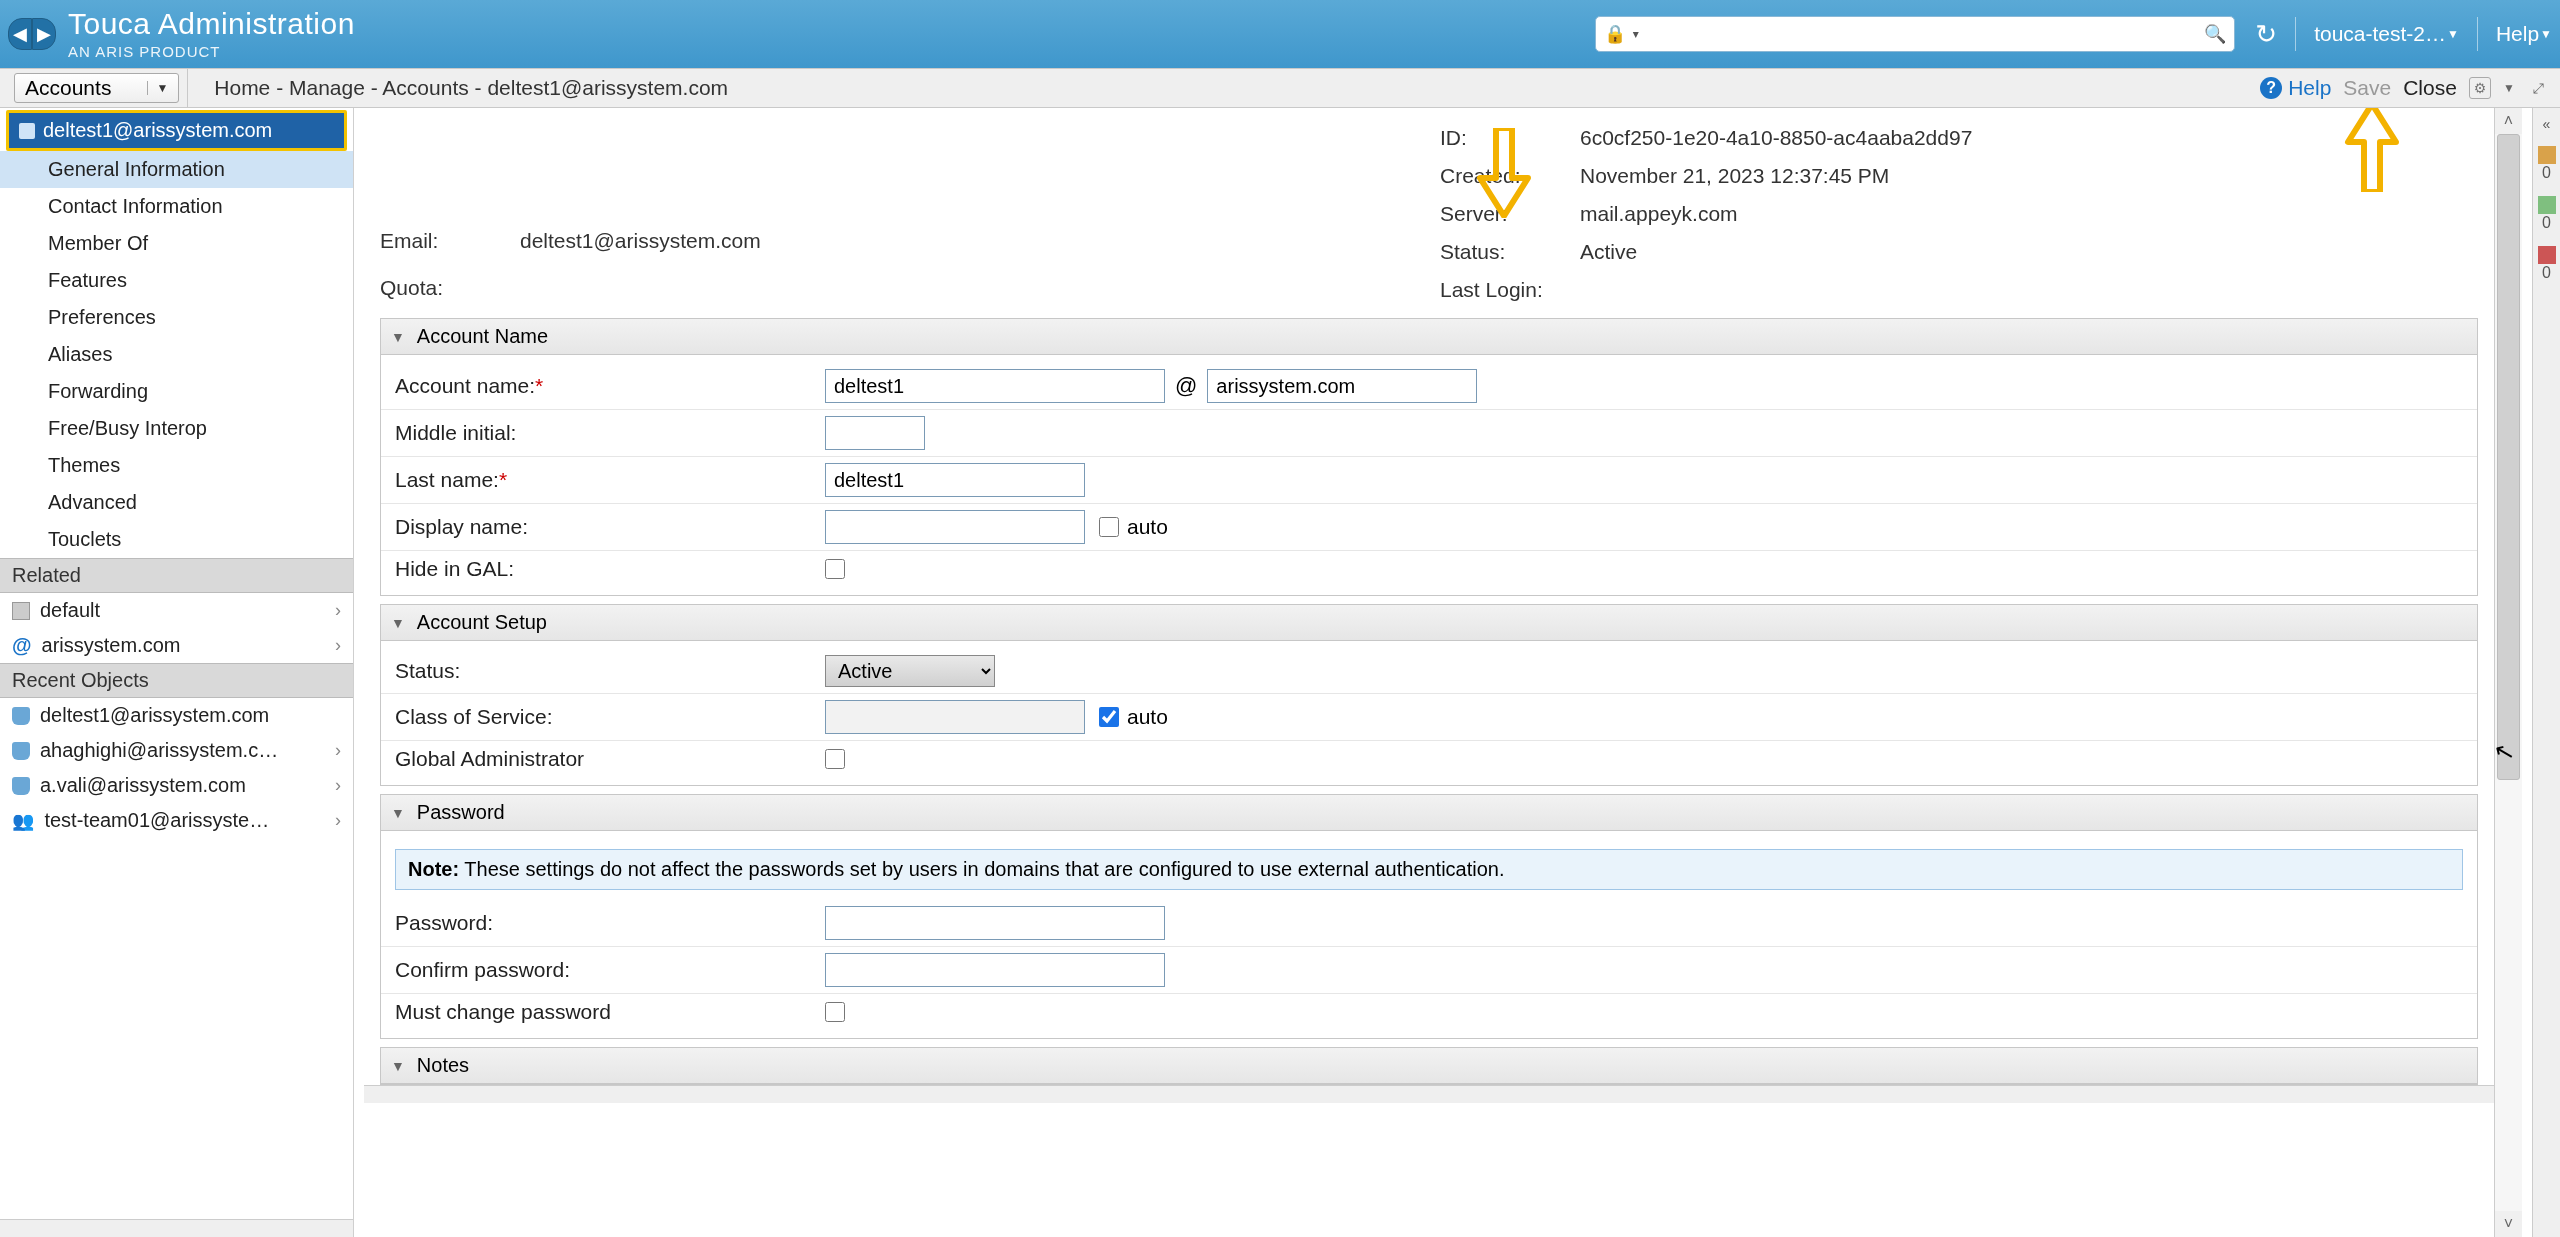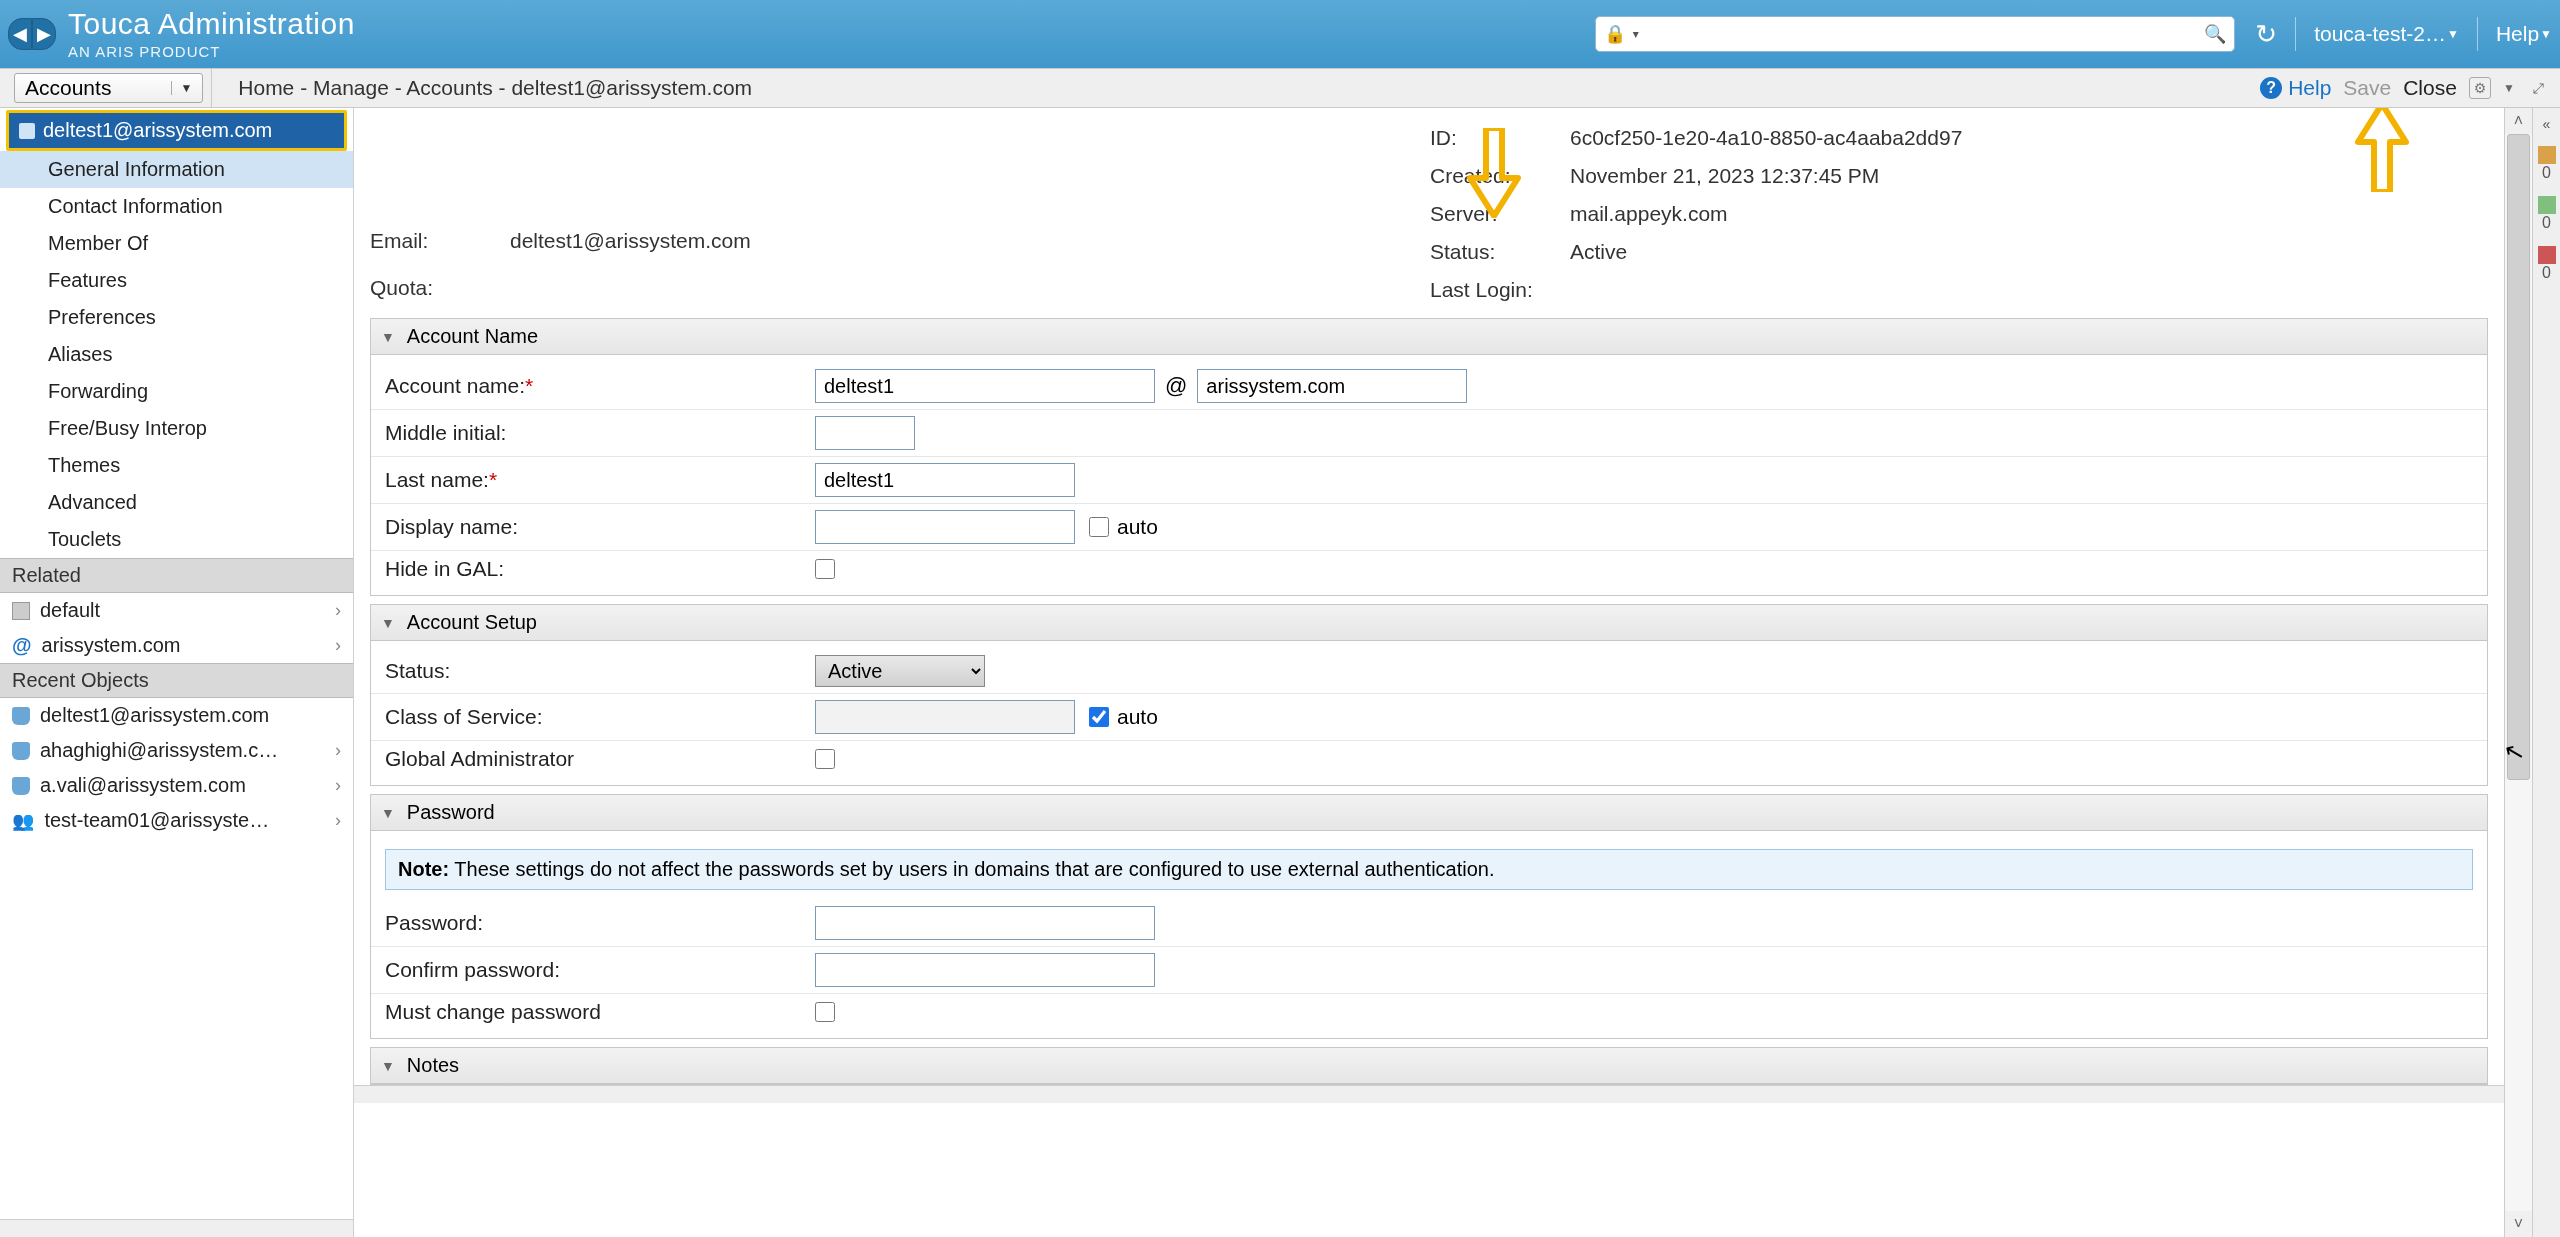--- a/index.html
+++ b/index.html
@@ -20,35 +20,35 @@
 .searchbox input { flex:1; border:none; outline:none; font-size:20px; }
 .searchbox .mag { color:#caa; font-size:18px;}
 .top-right { display:flex; align-items:center; gap:18px; margin-left:20px; color:#fff; }
 .top-right .refresh { font-size:26px; }
 .top-right .sep { width:1px; height:34px; background:rgba(255,255,255,.5); }
 .top-right .user-dd, .top-right .help-dd { display:flex; align-items:center; gap:1px; }
 .top-right .tri { font-size:12px; }
 
 
 .subbar { height:40px; background:#efefef; border-top:1px solid #c9c9c9; border-bottom:1px solid #c9c9c9; display:flex; align-items:center; }
-.acct-dd { margin-left:14px; background:linear-gradient(#fff,#eee); border:1px solid #aaa; height:30px; display:flex; align-items:center; padding:0 10px; gap:60px; border-radius:3px; }
+.acct-dd { margin-left:14px; background:linear-gradient(#fff,#eee); border:1px solid #aaa; height:30px; display:flex; align-items:center; padding:0 10px; gap:36px; border-radius:3px; }
 .acct-dd .tri { font-size:12px; color:#333; border-left:1px solid #aaa; padding-left:8px; }
 .breadcrumb { margin-left:26px; color:#333; }
 .subbar .spacer { flex:1; }
 .subbar .actions { display:flex; align-items:center; gap:12px; margin-right:10px; color:#333;}
 .subbar .help { color:#1a73c7; display:flex; align-items:center; gap:6px;}
 .subbar .help .q { width:22px; height:22px; border-radius:50%; background:#1a73c7; color:#fff; display:flex; align-items:center; justify-content:center; font-size:16px; font-weight:bold;}
 .subbar .save { color:#999; }
 .subbar .close { color:#222; }
 .subbar .gear { width:22px; height:22px; border:1px solid #aaa; border-radius:3px; display:flex; align-items:center; justify-content:center; font-size:14px; color:#777;}
 .subbar .tri2 { font-size:12px; color:#666;}
 .subbar .expand { font-size:14px; color:#666; padding:0 6px;}
 
 
-.main { display:flex; height: calc(100% - 108px); }
+.main { display:flex; height: calc(100% - 108px); gap: 10px; }
 
 
 .sidebar { width:354px; background:#fff; border-right:1px solid #cfcfcf; display:flex; flex-direction:column; }
 .tree-header { background:#1f62a6; color:#fff; padding:6px 10px; border:3px solid #f3c200; border-radius:2px; margin:2px 6px 0 6px; display:flex; align-items:center; gap:8px; font-size:20px; }
 .tree-header .uicon { width:16px; height:16px; background:#cfe4f7; border-radius:2px;}
 .nav-list { list-style:none; }
 .nav-list li { padding:7px 0 7px 48px; font-size:20px; color:#222; cursor:pointer; }
 .nav-list li.active { background:#cfe3f5; }
 .section-head { background:#d9d9d9; color:#333; padding:5px 12px; font-size:20px; font-weight:500; border-top:1px solid #bbb; border-bottom:1px solid #bbb; }
 .rel-list, .rec-list { list-style:none; }

